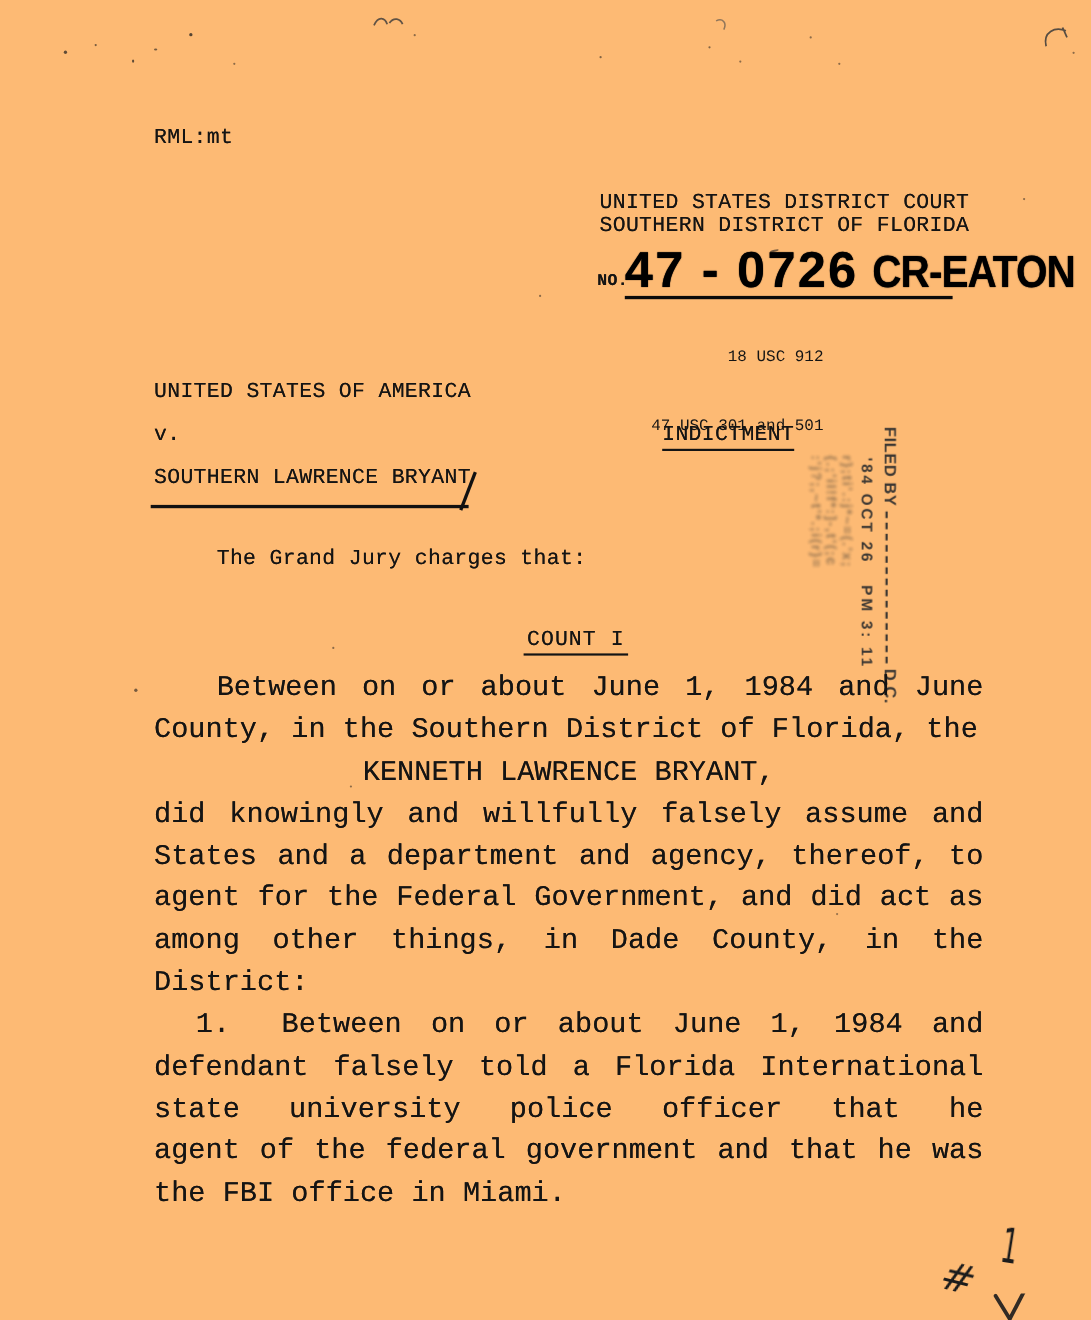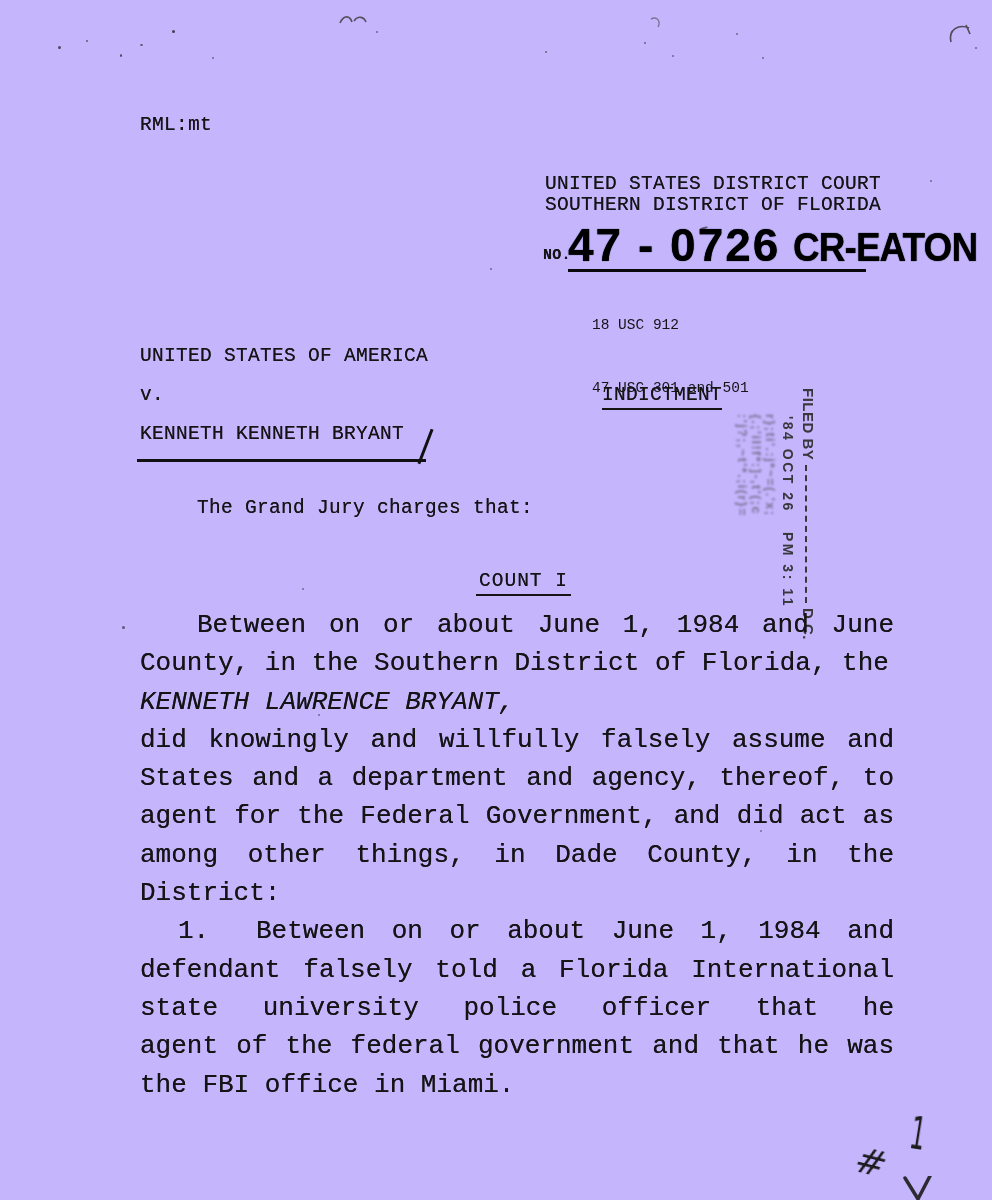--- a/index.html
+++ b/index.html
@@ -1,29 +1,29 @@
 <!DOCTYPE html>
 <html><head>
 <meta charset="utf-8">
 <style>
   html,body{margin:0;padding:0;background:#fcfcfb;}
-  .page{position:relative;width:992px;height:1200px;background:#c4b5fd;overflow:hidden;
+  .page{position:relative;width:992px;height:1200px;background:#fdba74;overflow:hidden;
         font-family:"Liberation Mono","DejaVu Sans Mono",monospace;color:#141414;}
   .tw{position:absolute;white-space:nowrap;font-size:19.5px;letter-spacing:.3px;
       text-shadow:0 0 .5px rgba(15,15,15,.8);}
   
   .no-label{position:absolute;left:543px;top:247px;font-size:15px;font-weight:700;}
   .big-num{position:absolute;left:568px;top:218px;font-family:"Liberation Sans","DejaVu Sans",sans-serif;
            font-weight:700;font-size:46px;letter-spacing:2px;color:#000;white-space:pre;
            text-shadow:0 0 1px #000;}
   .big-suffix{position:absolute;left:793px;top:224px;font-family:"Liberation Sans","DejaVu Sans",sans-serif;
            font-weight:700;font-size:41px;letter-spacing:-1px;color:#000;transform:scaleX(.9);
            transform-origin:0 0;text-shadow:0 0 1.2px #000;white-space:nowrap;}
   .num-underline{position:absolute;left:568px;top:269px;width:298px;height:3px;background:#0a0a0a;}
-  .statutes{position:absolute;left:592px;top:273px;font-size:14.5px;line-height:21px;white-space:pre;}
+  .statutes{position:absolute;left:592px;top:273px;font-size:14.5px;line-height:21px;white-space:pre;text-align:right;}
   
   .sig-line{position:absolute;left:137px;top:459px;width:289px;height:3px;background:#111;}
   .slash{position:absolute;left:424px;top:428px;width:3px;height:37px;background:#111;transform:rotate(21deg);}
   .title-underline{border-bottom:2.5px solid #141414;padding-bottom:2px;}
   
   .stamp{position:absolute;left:817px;top:388px;width:252px;transform:rotate(90deg);
          transform-origin:0 0;font-family:"Liberation Sans","DejaVu Sans",sans-serif;
          color:#2e2e2e;filter:blur(.45px);opacity:.93;}
   .stamp-l1{display:flex;align-items:flex-end;font-size:15px;font-weight:700;letter-spacing:.5px;}
   .stamp-dash{flex:1;border-bottom:2.5px dashed #2e2e2e;margin:0 5px 4px 5px;transform:translateY(-1px);}
@@ -32,21 +32,21 @@
           padding:3px 16px 0 26px;filter:blur(1.3px);opacity:.55;word-break:break-all;white-space:nowrap;overflow:hidden;}
   
   .count-wrap{position:absolute;left:140px;top:570px;width:754px;text-align:center;}
   .count-head{font-size:19.5px;letter-spacing:1px;border-bottom:2.5px solid #141414;
               padding:0 3px 2px 3px;text-shadow:0 0 .5px rgba(15,15,15,.8);margin-left:13px;}
   .body-lines{position:absolute;left:140px;top:606px;width:754px;font-size:26px;
               line-height:38.3px;text-shadow:0 0 .5px rgba(15,15,15,.8);}
   .bline{height:38.3px;overflow:hidden;}
   .just{text-align:justify;text-align-last:justify;}
   .indent{padding-left:57px;}
-  .center{font-style:italic;}
+  .center{text-align:center;}
   .row{display:flex;}
   .marker{width:23px;padding-left:38px;flex:none;}
   .rest{flex:1;margin-left:55px;text-align:justify;text-align-last:justify;}
   
   .speck{position:absolute;background:#1c1c1c;border-radius:50%;}
   .sq{position:absolute;}
   
   .handmark-hash{position:absolute;left:856px;top:1142px;font-family:"DejaVu Sans",sans-serif;
       font-size:36px;color:#1c1c1c;transform:rotate(14deg) skewX(-8deg);filter:blur(.3px);}
   .handmark-one{position:absolute;left:904px;top:1108px;font-family:"DejaVu Sans",sans-serif;
@@ -97,21 +97,21 @@
   <div class="big-num">47 - 0726</div>
   <div class="big-suffix">CR-EATON</div>
   <div class="num-underline"></div>
   <div class="statutes">
     <div>18 USC 912</div>
     <div>47 USC 301 and 501</div>
   </div>
 
   <div class="tw" style="left:140px;top:345px">UNITED STATES OF AMERICA</div>
   <div class="tw" style="left:140px;top:384px">v.</div>
-  <div class="tw" style="left:140px;top:423px">KENNETH KENNETH BRYANT</div>
+  <div class="tw" style="left:140px;top:423px">SOUTHERN LAWRENCE BRYANT</div>
   <div class="sig-line"></div>
   <div class="slash"></div>
 
   <div class="tw" style="left:602px;top:384px">
     <span class="title-underline">INDICTMENT</span>
   </div>
 
   <div class="stamp">
     <div class="stamp-l1">
       <span>FILED BY</span>

